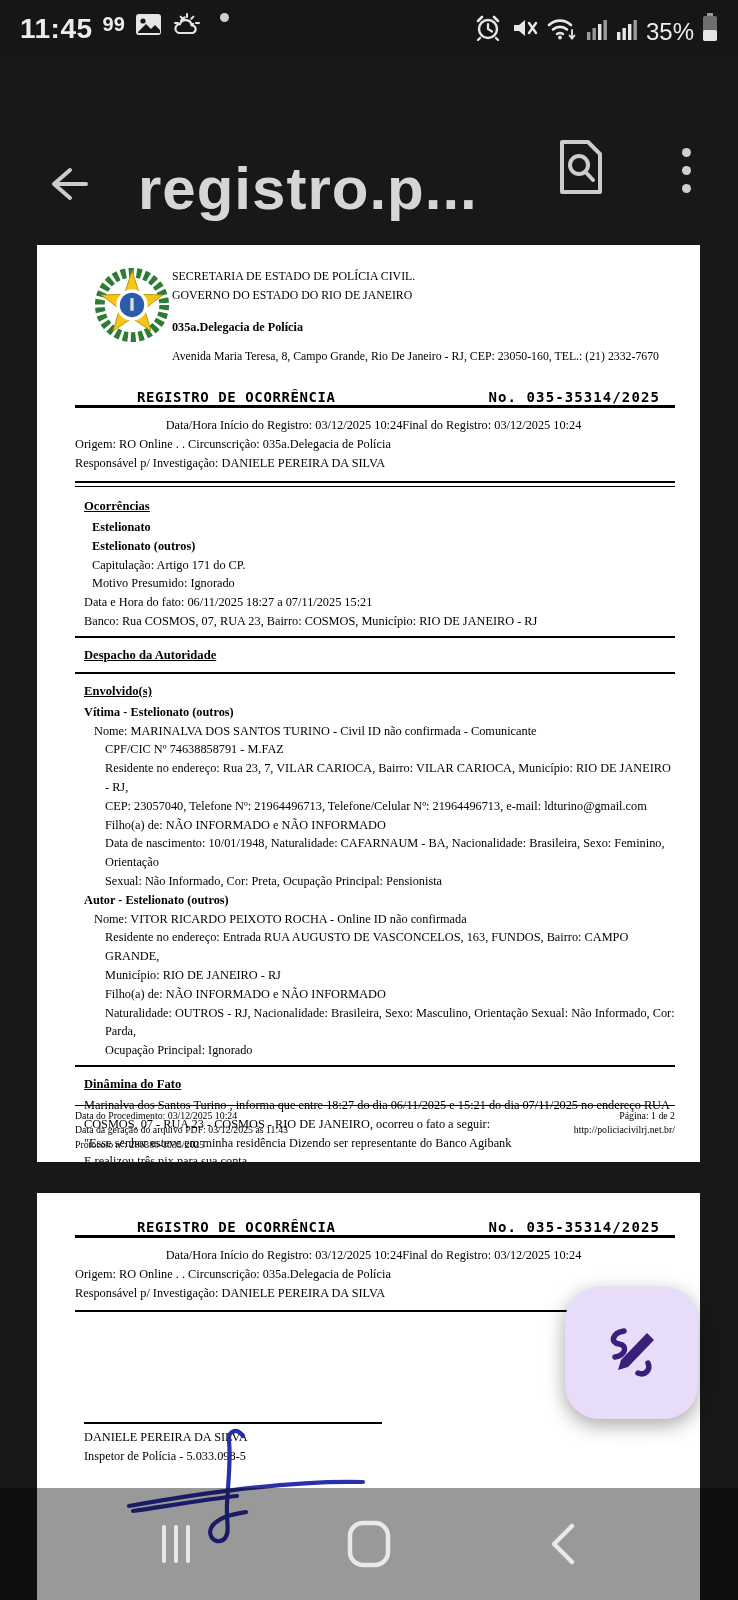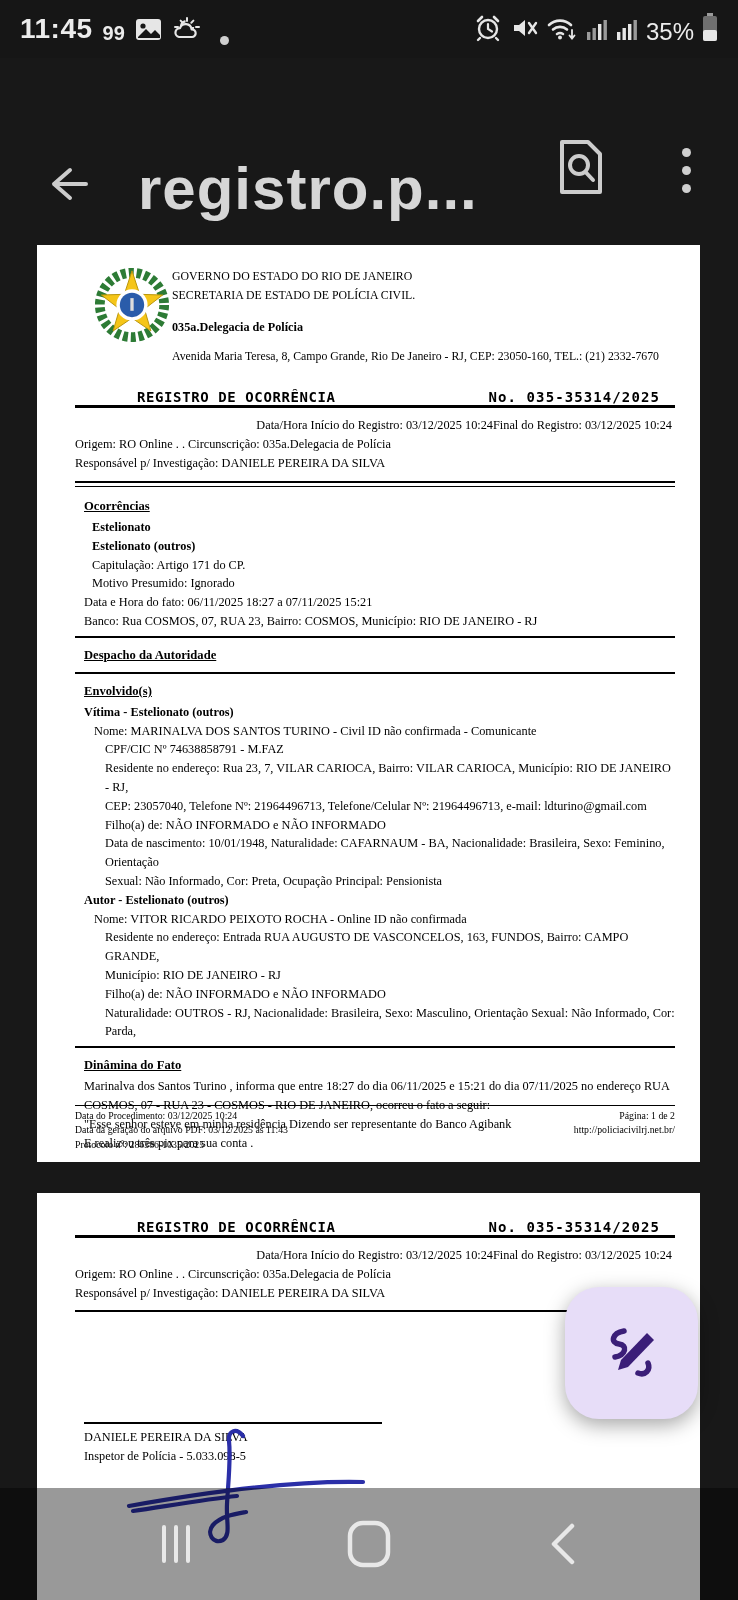--- a/index.html
+++ b/index.html
@@ -3,21 +3,21 @@
 <meta charset="utf-8">
 <style>
   html,body{margin:0;padding:0}
   body{
     width:738px;height:1600px;position:relative;overflow:hidden;
     background:#181818;font-family:"Liberation Sans",sans-serif;
   }
   
   .status-bar{position:absolute;top:0;left:0;width:738px;height:58px;background:#161616;
     display:flex;align-items:center;padding:0 20px;box-sizing:border-box;color:#ececec}
-  .sb-left{display:flex;align-items:flex-end;gap:10px}
+  .sb-left{display:flex;align-items:flex-start;gap:10px}
   .sb-time{font-size:28px;font-weight:600;letter-spacing:.5px}
   .sb-badge{font-size:20px;font-weight:700}
   .sb-dot{width:9px;height:9px;border-radius:50%;background:#cfcfcf;margin-left:8px}
   .sb-right{margin-left:auto;display:flex;align-items:flex-end;gap:8px}
   .sb-pct{font-size:24px;font-weight:500}
   
   .app-bar{position:absolute;top:58px;left:0;width:738px;height:164px;background:#181818}
   .back-btn{position:absolute;left:40px;top:100px;width:52px;height:52px}
   .app-title{position:absolute;left:138px;top:96px;font-size:60px;font-weight:600;color:#d6d6d6;letter-spacing:1px}
   .doc-search-btn{position:absolute;left:556px;top:80px;width:50px;height:58px}
@@ -34,21 +34,21 @@
   .ht1{font-size:11.8px;line-height:19px}
   .station{font-weight:bold;font-size:12.2px;margin-top:15px}
   .addr{font-size:11.8px;margin-top:14px;white-space:nowrap}
   .title-row{display:flex;align-items:baseline;padding:10px 40px 0 100px}
   .mono{font-family:"DejaVu Sans Mono","Liberation Mono",monospace;font-weight:bold;font-size:14px;letter-spacing:.6px;white-space:nowrap}
   .mono.num{margin-left:auto;letter-spacing:1.1px}
   .hr3{border:0;border-top:3px solid #000;margin:0 25px 0 38px}
   .hr2{border:0;border-top:2.5px solid #000;margin:3px 25px 3px 38px}
   .hr-dbl{height:3px;border-top:2px solid #000;border-bottom:1.5px solid #000;margin:4px 25px 5px 38px}
   .meta{padding:8px 28px 4px 38px;font-size:12.3px;line-height:19px}
-  .m-flex{display:flex;justify-content:flex-end}
+  .m-flex{display:flex;justify-content:center}
   .sec{padding:2px 25px 2px 47px}
   .sec-h{font-weight:bold;text-decoration:underline;font-size:12.6px;line-height:20px;margin:2px 0}
   .ln{font-size:12.3px;line-height:18.8px}
   .b{font-weight:bold}
   .u{}
   .i4{}
   .i8{margin-left:8px}
   .i10{margin-left:10px}
   .i21{margin-left:21px}
   .p-footer{position:absolute;bottom:10px;left:0;right:0}
@@ -168,22 +168,22 @@
 <div class="page page1">
   <div class="doc-head">
     <svg class="crest" viewBox="0 0 80 90">
       <circle cx="40" cy="47" r="33" fill="none" stroke="#2d7b35" stroke-width="10" stroke-dasharray="5 3"></circle>
       <polygon points="40,12 47.9,36.1 71.4,36.8 52.8,51.2 59.4,73.7 40,60.5 20.6,73.7 27.2,51.2 8.6,36.8 32.1,36.1" fill="#f5c518" stroke="#b8940a" stroke-width="1"></polygon>
       <circle cx="40" cy="47" r="16" fill="#ffffff"></circle>
       <circle cx="40" cy="47" r="12.5" fill="#2a5caa"></circle>
       <rect x="38.3" y="40" width="3.4" height="13" fill="#ddd"></rect>
     </svg>
     <div class="head-text">
+      <div class="ht1">SECRETARIA DE ESTADO DE POLÍCIA CIVIL.</div>
       <div class="ht1">GOVERNO DO ESTADO DO RIO DE JANEIRO</div>
-      <div class="ht1">SECRETARIA DE ESTADO DE POLÍCIA CIVIL.</div>
       <div class="station">035a.Delegacia de Polícia</div>
       <div class="addr">Avenida Maria Teresa, 8, Campo Grande, Rio De Janeiro - RJ,  CEP: 23050-160, TEL.: (21) 2332-7670</div>
     </div>
   </div>
   <div class="title-row">
     <span class="mono">REGISTRO DE OCORRÊNCIA</span>
     <span class="mono num">No. 035-35314/2025</span>
   </div>
   <hr class="hr3">
   <div class="meta">
@@ -218,20 +218,21 @@
     <div class="ln i21">CEP: 23057040, Telefone Nº: 21964496713, Telefone/Celular Nº: 21964496713, e-mail: ldturino@gmail.com</div>
     <div class="ln i21">Filho(a) de: NÃO INFORMADO e NÃO INFORMADO</div>
     <div class="ln i21">Data de nascimento: 10/01/1948, Naturalidade: CAFARNAUM - BA, Nacionalidade: Brasileira, Sexo: Feminino, Orientação</div>
     <div class="ln i21">Sexual: Não Informado, Cor: Preta, Ocupação Principal: Pensionista</div>
     <div class="ln b">Autor - Estelionato (outros)</div>
     <div class="ln i10">Nome: VITOR RICARDO PEIXOTO ROCHA - Online ID não confirmada</div>
     <div class="ln i21">Residente no endereço: Entrada RUA AUGUSTO DE VASCONCELOS, 163, FUNDOS, Bairro: CAMPO GRANDE,</div>
     <div class="ln i21">Município: RIO DE JANEIRO - RJ</div>
     <div class="ln i21">Filho(a) de: NÃO INFORMADO e NÃO INFORMADO</div>
     <div class="ln i21">Naturalidade: OUTROS - RJ, Nacionalidade: Brasileira, Sexo: Masculino, Orientação Sexual: Não Informado, Cor: Parda,</div>
+    <div class="ln i21">Ocupação Principal: Ignorado</div>
   </div>
   <hr class="hr2">
   <div class="sec">
     <div class="sec-h">Dinâmina do Fato</div>
     <div class="ln i4">Marinalva dos Santos Turino , informa que entre 18:27 do dia 06/11/2025 e 15:21 do dia 07/11/2025 no endereço RUA</div>
     <div class="ln i4">COSMOS, 07 - RUA 23 - COSMOS - RIO DE JANEIRO, ocorreu o fato a seguir:</div>
     <div class="ln i4">"Esse senhor esteve em minha residência Dizendo ser representante do Banco Agibank</div>
     <div class="ln i4">E realizou três pix para sua conta .</div>
 
   </div>

